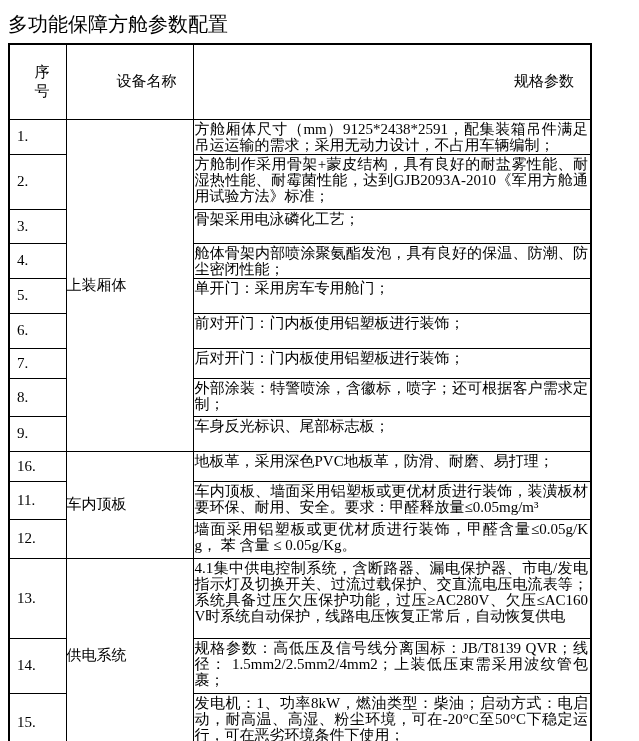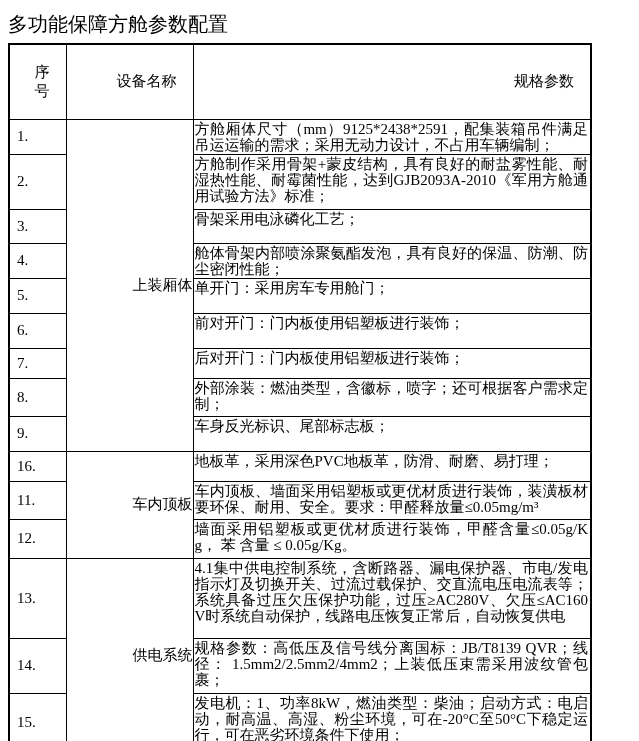--- a/index.html
+++ b/index.html
@@ -48,21 +48,21 @@
     padding: 16px;
   }
   td.col-no {
     font-size: 15px;
     vertical-align: middle;
     text-align: left;
     padding: 0 0 0 7px;
   }
   td.col-name {
     font-size: 15px;
-    text-align: right;
+    text-align: left;
     vertical-align: middle;
     padding: 0;
   }
   td.col-spec {
     font-size: 15px;
     line-height: 16px;
     text-align: justify;
     vertical-align: top;
     padding: 1px 2px 1px 1px;
     word-break: break-all;
@@ -114,21 +114,21 @@
         <tr style="height: 35px;">
           <td class="col-no">6.</td>
           <td class="col-spec">前对开门：门内板使用铝塑板进行装饰；</td>
         </tr>
         <tr style="height: 30px;">
           <td class="col-no">7.</td>
           <td class="col-spec">后对开门：门内板使用铝塑板进行装饰；</td>
         </tr>
         <tr style="height: 38px;">
           <td class="col-no">8.</td>
-          <td class="col-spec">外部涂装：燃油类型，含徽标，喷字；还可根据客户需求定制；</td>
+          <td class="col-spec">外部涂装：特警喷涂，含徽标，喷字；还可根据客户需求定制；</td>
         </tr>
         <tr style="height: 35px;">
           <td class="col-no">9.</td>
           <td class="col-spec">车身反光标识、尾部标志板；</td>
         </tr>
         <tr style="height: 30px;">
           <td class="col-no">16.</td>
           <td class="col-name" rowspan="3">车内顶板</td>
           <td class="col-spec">地板革，采用深色PVC地板革，防滑、耐磨、易打理；</td>
         </tr>

